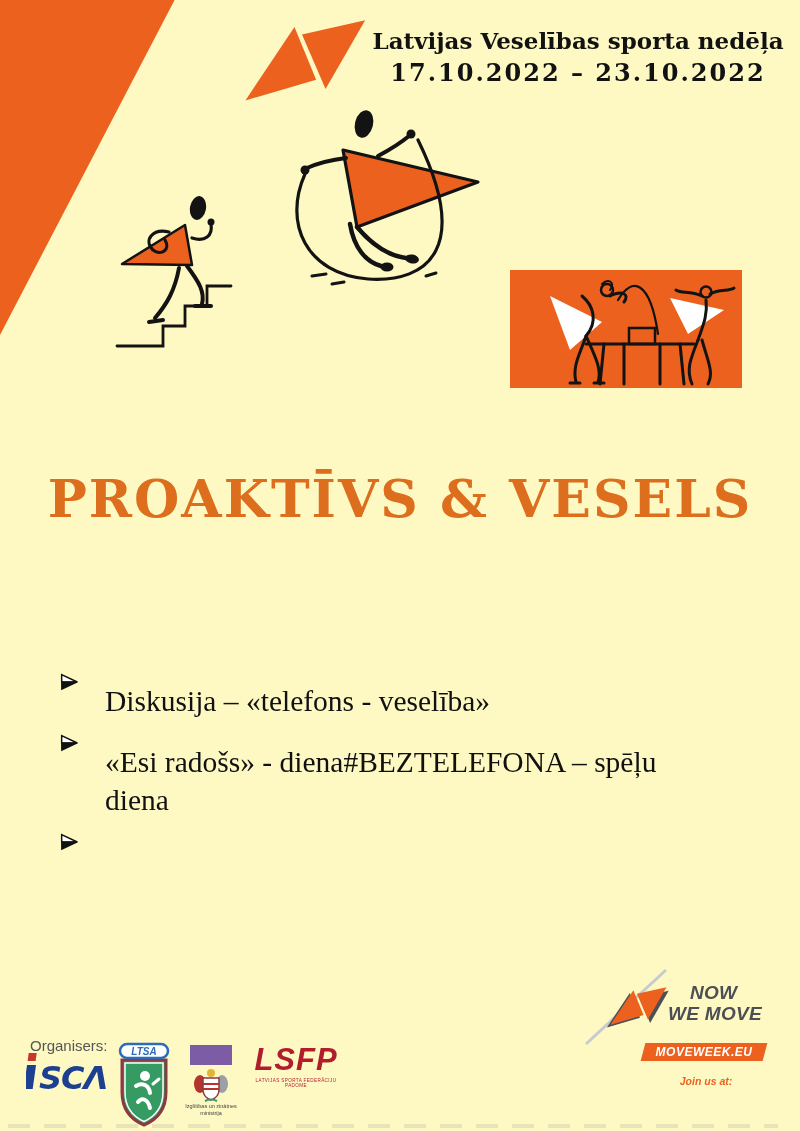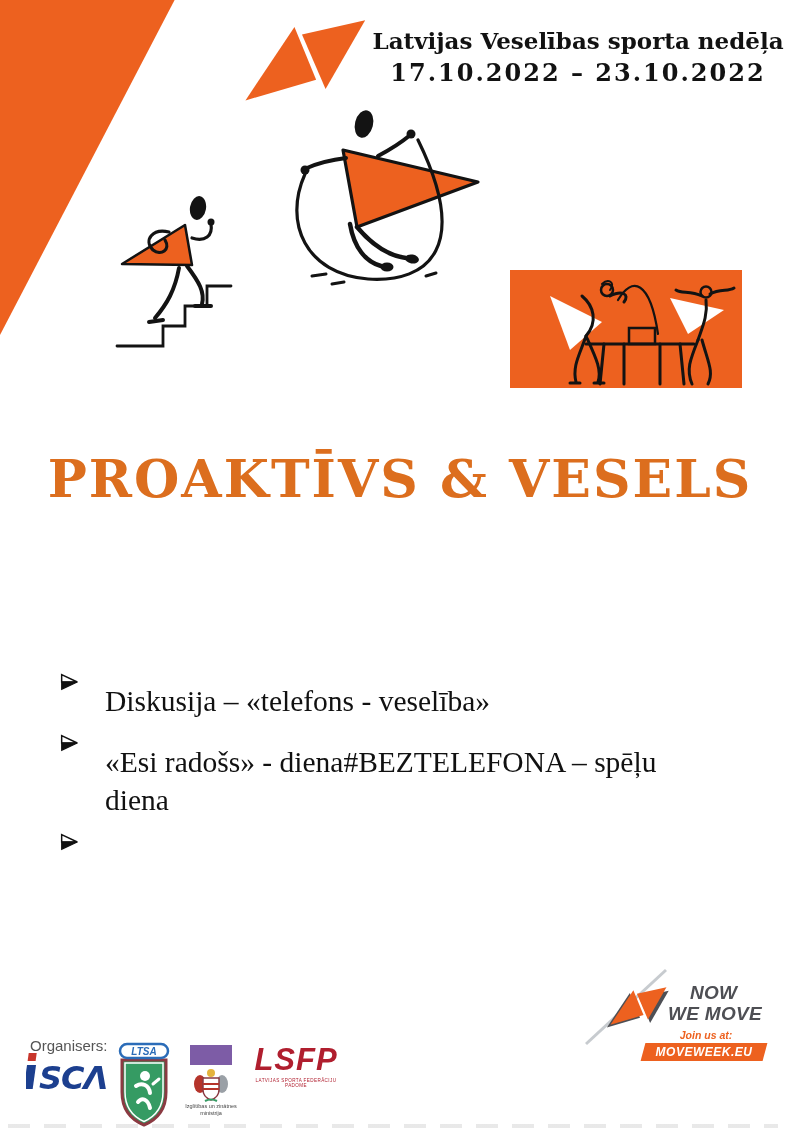--- a/index.html
+++ b/index.html
@@ -1,19 +1,19 @@
 <!DOCTYPE html>
 <html><head>
 <meta charset="utf-8">
 <style>
   * { margin:0; padding:0; box-sizing:border-box; }
   html,body { background:#e9e9e9; }
   .poster {
     position:relative; width:800px; height:1131px; margin:0 auto;
-    background:#ffffff; overflow:hidden;
+    background:#fef9c3; overflow:hidden;
     font-family:"Liberation Serif", serif; color:#141414;
   }
   
   .corner-wedge {
     position:absolute; left:0; top:0; width:180px; height:335px;
     background:#ED611F;
     clip-path:polygon(0 0, 97% 0, 0 100%);
   }
   
   .top-logo { position:absolute; left:236px; top:6px; width:132px; height:104px; }
@@ -21,21 +21,21 @@
   .header-text { position:absolute; left:360px; top:26px; width:436px; text-align:center;
     font-family:"DejaVu Serif","Liberation Serif",serif; font-weight:bold; color:#121212; }
   .header-title { font-size:23px; line-height:30px; }
   .header-dates { font-size:24px; line-height:30px; letter-spacing:2px; margin-top:2px; }
   
   .rope-ill   { position:absolute; left:278px; top:108px; width:205px; height:190px; }
   .stair-ill  { position:absolute; left:105px; top:196px; width:200px; height:184px; }
   .tt-ill     { position:absolute; left:510px; top:270px; width:232px; height:118px; }
   
   .main-title {
-    position:absolute; left:0; right:0; top:448px; text-align:center;
+    position:absolute; left:0; right:0; top:468px; text-align:center;
     font-family:"DejaVu Serif","Liberation Serif",serif; font-weight:bold;
     font-size:52px; letter-spacing:2px; color:#DC6E1E; white-space:nowrap;
   }
   .program-heading {
     position:absolute; left:34px; top:588px;
     font-family:"DejaVu Serif","Liberation Serif",serif; font-style:italic;
     font-size:35px; color:#262626;
   }
   .program-list { position:absolute; left:58px; top:662px; width:648px; list-style:none; }
   .program-list li { display:flex; align-items:flex-start; margin-bottom:3px; }
@@ -55,21 +55,21 @@
     font-size:31px; line-height:32px; color:#B01E2E; letter-spacing:1px; }
   .lsfp-caption { font-family:"Liberation Sans",sans-serif; font-size:4.6px; letter-spacing:0.4px;
     color:#B01E2E; margin-top:2px; }
   
   .nwm-line { position:absolute; left:582px; top:968px; width:90px; height:80px; }
   .nwm-mark { position:absolute; left:606px; top:976px; width:64px; height:60px; }
   .nwm-text { position:absolute; left:668px; top:982px; width:100px;
     font-family:"Liberation Sans",sans-serif; font-weight:bold; font-style:italic;
     font-size:19px; line-height:21px; color:#4E4F54; letter-spacing:0.3px; }
   .nwm-text .now { margin-left:22px; }
-  .nwm-join { position:absolute; left:645px; top:1029px; width:122px; text-align:center;
+  .nwm-join { position:absolute; left:645px; top:1075px; width:122px; text-align:center;
     font-family:"Liberation Sans",sans-serif; font-weight:bold; font-style:italic;
     font-size:10.5px; color:#ED611F; }
   .nwm-band { position:absolute; left:643px; top:1043px; width:122px; height:18px;
     background:#ED611F; transform:skewX(-15deg); }
   .nwm-band span { display:block; transform:skewX(15deg); text-align:center;
     font-family:"Liberation Sans",sans-serif; font-weight:bold; font-style:italic;
     font-size:12px; line-height:18px; color:#ffffff; letter-spacing:0.5px; }
   
   .faint-strip { position:absolute; left:8px; top:1124px; width:770px; height:4px; opacity:0.22;
     background:repeating-linear-gradient(90deg,#9a9a9a 0 22px, transparent 22px 36px); }

